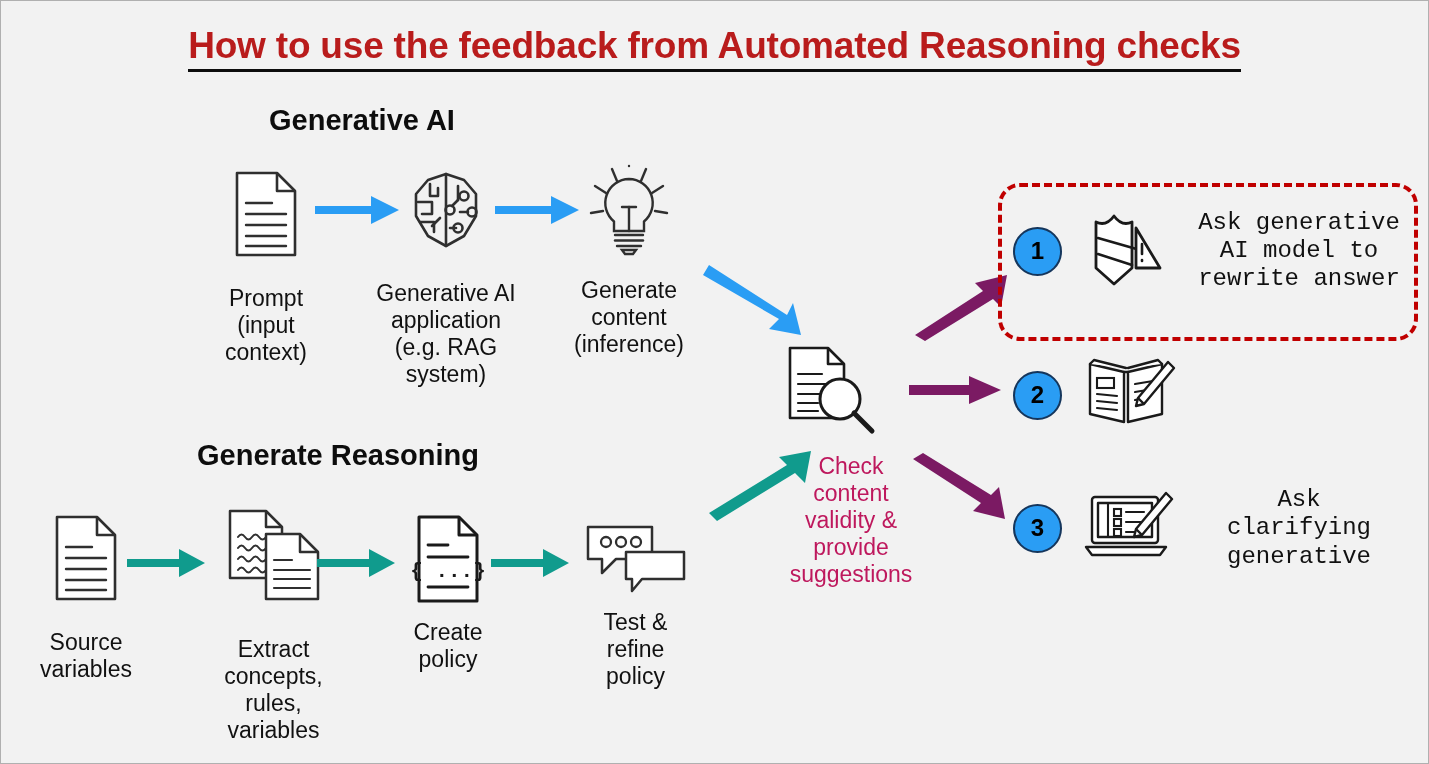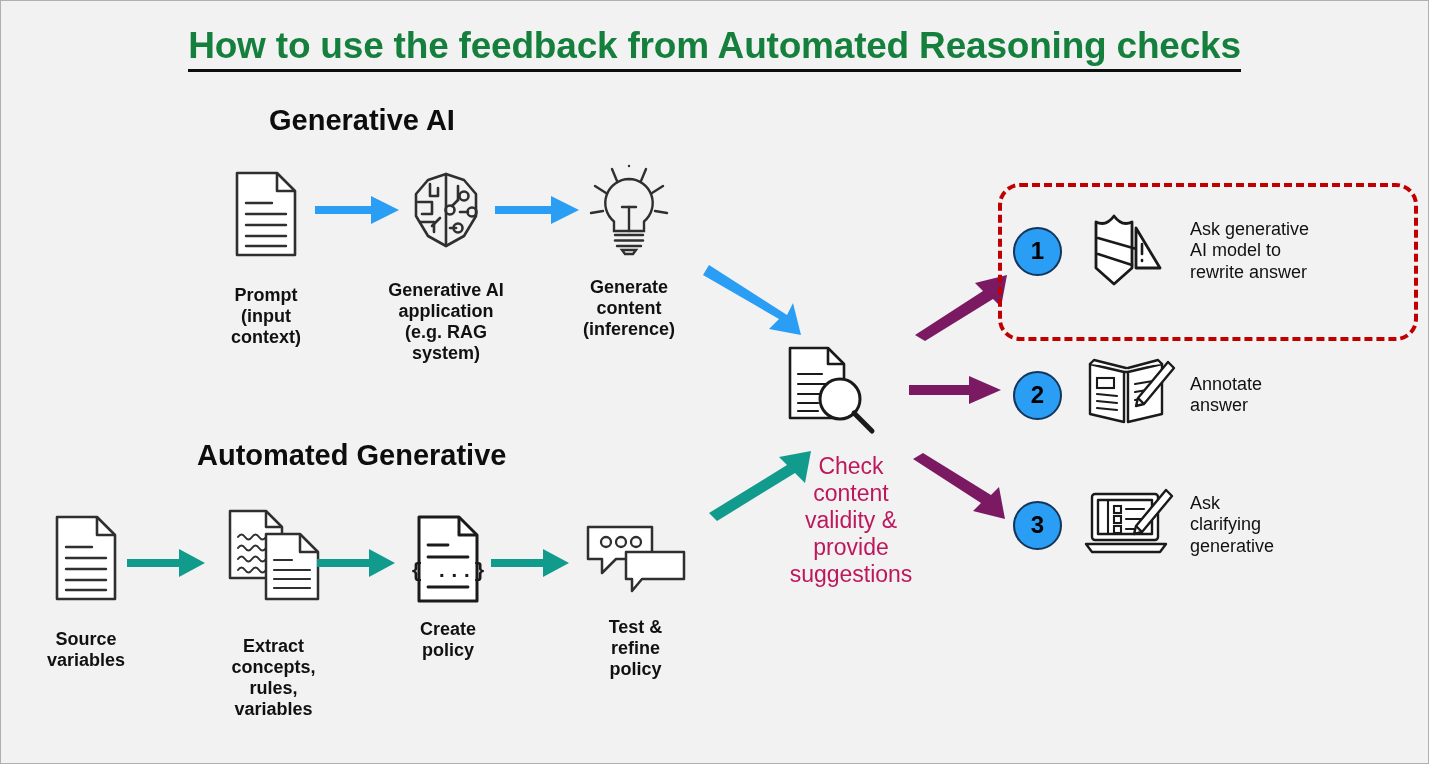--- a/index.html
+++ b/index.html
@@ -8,53 +8,53 @@
     position:relative;width:1429px;height:764px;
     background:#f2f2f2;
     border:1px solid #b0b0b0;
     box-sizing:border-box;
     overflow:hidden;
   }
   .abs{position:absolute;}
   
   #title{
     left:0;right:0;top:24px;text-align:center;
-    font-size:37px;font-weight:700;color:#15803d;
+    font-size:37px;font-weight:700;color:#b91c1c;
     letter-spacing:-0.2px;
   }
   #title span{
     border-bottom:3px solid #0d0d0d;padding-bottom:3px;
   }
   
   .section-head{
     font-size:29px;font-weight:700;color:#0d0d0d;
     white-space:nowrap;
   }
   
   .step-label{
-    font-size:18px;color:#111;line-height:1.17;text-align:center;
+    font-size:23px;color:#111;line-height:1.17;text-align:center;
     white-space:pre-line;
-    font-weight:bold;
   }
   .node{
     display:flex;flex-direction:column;align-items:center;
   }
   .icon-wrap{display:block;}
   
   .opt-row{display:flex;align-items:center;}
   .badge{
     width:49px;height:49px;border-radius:50%;
     background:#2a9df4;border:2.5px solid #15365c;
     display:flex;align-items:center;justify-content:center;
     font-size:24px;font-weight:700;color:#000;
     box-sizing:border-box;flex:none;
   }
   .opt-text{
-    font-size:18px;color:#111;line-height:1.18;
+    font-size:24px;color:#111;line-height:1.18;text-align:center;
     white-space:pre-line;
+    font-family:Liberation Mono, monospace;
   }
   #highlight-box{
     border:4px dashed #c00000;border-radius:22px;
     box-sizing:border-box;
   }
   
   #center-label{
     font-size:23px;color:#be185d;line-height:1.17;text-align:center;
     white-space:pre-line;
   }
@@ -147,21 +147,21 @@
           <line x1="14" y1="52" x2="26" y2="50"></line>
           <line x1="90" y1="52" x2="78" y2="50"></line>
         </g>
       </svg>
     </span>
     <div class="step-label" style="margin-top:8px;">Generate
 content
 (inference)</div>
   </div>
 
-  <div class="abs section-head" style="left:196px;top:438px;">Automated Generative</div>
+  <div class="abs section-head" style="left:196px;top:438px;">Generate Reasoning</div>
 
   <div class="abs node" style="left:5px;top:512px;width:160px;">
     <span class="icon-wrap">
       <svg width="70" height="90" viewBox="0 0 70 90">
         <path d="M6 4 H46 L64 22 V86 H6 Z" fill="#fff" stroke="#2f2f2f" stroke-width="2.6" stroke-linejoin="round"></path>
         <path d="M46 4 V22 H64" fill="none" stroke="#2f2f2f" stroke-width="2.6" stroke-linejoin="round"></path>
         <g stroke="#2f2f2f" stroke-width="2.4" stroke-linecap="round">
           <line x1="15" y1="34" x2="41" y2="34"></line>
           <line x1="15" y1="45" x2="55" y2="45"></line>
           <line x1="15" y1="56" x2="55" y2="56"></line>
@@ -243,21 +243,21 @@
           <path d="M8 8 H72 V40 H36 L22 54 V40 H8 Z"></path>
           <path d="M46 33 H104 V60 H62 L52 72 L52 60 H46 Z"></path>
         </g>
         <g fill="none" stroke="#2f2f2f" stroke-width="2.3">
           <circle cx="26" cy="23" r="5"></circle>
           <circle cx="41" cy="23" r="5"></circle>
           <circle cx="56" cy="23" r="5"></circle>
         </g>
       </svg>
     </span>
-    <div class="step-label" style="margin-top:14px;">Test &amp;
+    <div class="step-label" style="margin-top:6px;">Test &amp;
 refine
 policy</div>
   </div>
 
   <div class="abs" style="left:700px;top:258px;">
     <svg width="120" height="90" viewBox="0 0 120 90">
       <path d="M8 6 L86 56 L92 44 L100 76 L68 70 L78 60 L2 16 Z" fill="#2a9df4"></path>
     </svg>
   </div>
 
@@ -353,22 +353,20 @@
           <line x1="51" y1="28" x2="69" y2="25"></line>
           <line x1="51" y1="36" x2="69" y2="33"></line>
           <line x1="51" y1="44" x2="65" y2="41"></line>
         </g>
         <g fill="#fff" stroke="#1a1a1a" stroke-width="2.4" stroke-linejoin="round">
           <path d="M84 6 L90 12 L60 48 L52 50 L54 42 Z"></path>
           <path d="M54 42 L60 48"></path>
         </g>
       </svg>
     </span>
-    <div class="opt-text" style="margin-left:14px;flex:1;">Annotate
-answer</div>
   </div>
 
   <div class="abs opt-row" style="left:1012px;top:485px;width:395px;">
     <div class="badge">3</div>
     <span class="icon-wrap" style="margin-left:22px;">
       <svg width="92" height="74" viewBox="0 0 92 74">
         <g fill="#fff" stroke="#1a1a1a" stroke-width="2.4" stroke-linejoin="round" stroke-linecap="round">
           <rect x="8" y="8" width="66" height="46" rx="3"></rect>
           <rect x="14" y="14" width="54" height="34"></rect>
           <path d="M2 58 H82 L76 66 H8 Z"></path>

